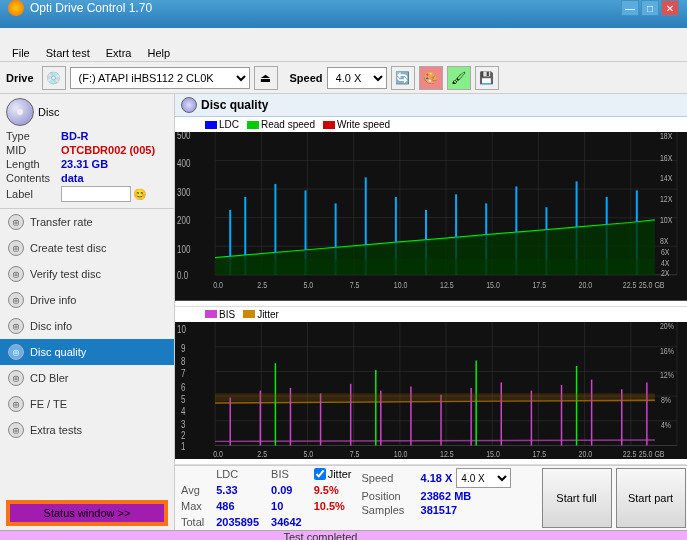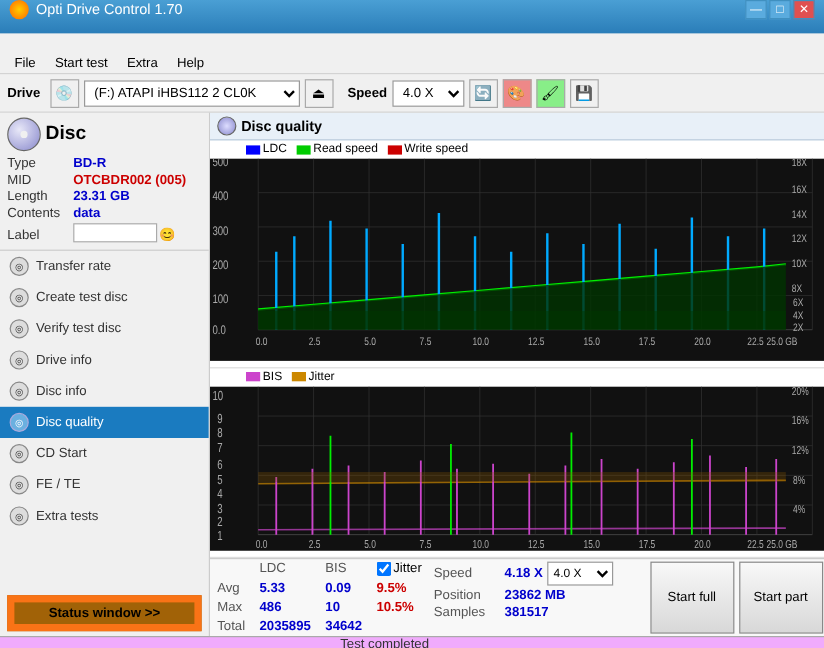--- a/index.html
+++ b/index.html
@@ -145,21 +145,21 @@
       top: 50%;
       left: 50%;
       transform: translate(-50%, -50%);
       width: 6px;
       height: 6px;
       background: #f0f0f0;
       border-radius: 50%;
     }
     .disc-row {
       display: flex;
-      align-items: flex-end;
+      align-items: center;
       margin-bottom: 2px;
       font-size: 11px;
     }
     .disc-row-label { color: #333; width: 55px; flex-shrink: 0; }
     .disc-row-value { color: #0000cc; font-weight: bold; }
     .disc-row-value.red { color: #cc0000; }
     .label-input {
       width: 70px;
       height: 16px;
       border: 1px solid #aaa;
@@ -190,26 +190,25 @@
       align-items: center;
       justify-content: center;
       font-size: 8px;
       background: #ddd;
       flex-shrink: 0;
     }
     .nav-item.active .nav-item-icon { background: #6ab0e0; border-color: #aad; }
     .status-window-btn {
       margin: 4px 6px;
       padding: 3px 8px;
-      background: #a16207;
-      border: 6px solid #f97316;
+      background: #a21caf;
+      border: 4px solid #f97316;
       cursor: pointer;
       font-size: 11px;
       text-align: center;
-      font-weight: bold;
     }
     .content-area {
       flex: 1;
       background: white;
       display: flex;
       flex-direction: column;
       overflow: hidden;
     }
     .disc-quality-header {
       display: flex;
@@ -397,21 +396,21 @@
   <div class="toolbar-icon-btn">💾</div>
 </div>
 
 <div class="main-container">
 
   <div class="sidebar">
 
     <div class="disc-info-panel">
       <div class="disc-info-header">
         <div class="disc-icon"></div>
-        <span style="font-weight:bold;font-size:16px;">Disc</span>
+        <span style="font-weight:normal;font-size:11px;">Disc</span>
       </div>
       <div class="disc-row">
         <span class="disc-row-label">Type</span>
         <span class="disc-row-value">BD-R</span>
       </div>
       <div class="disc-row">
         <span class="disc-row-label">MID</span>
         <span class="disc-row-value red">OTCBDR002 (005)</span>
       </div>
       <div class="disc-row">
@@ -449,21 +448,21 @@
       <div class="nav-item">
         <div class="nav-item-icon">◎</div>
         <span>Disc info</span>
       </div>
       <div class="nav-item active">
         <div class="nav-item-icon">◎</div>
         <span>Disc quality</span>
       </div>
       <div class="nav-item">
         <div class="nav-item-icon">◎</div>
-        <span>CD Start</span>
+        <span>CD Bler</span>
       </div>
       <div class="nav-item">
         <div class="nav-item-icon">◎</div>
         <span>FE / TE</span>
       </div>
       <div class="nav-item">
         <div class="nav-item-icon">◎</div>
         <span>Extra tests</span>
       </div>
     </div>

